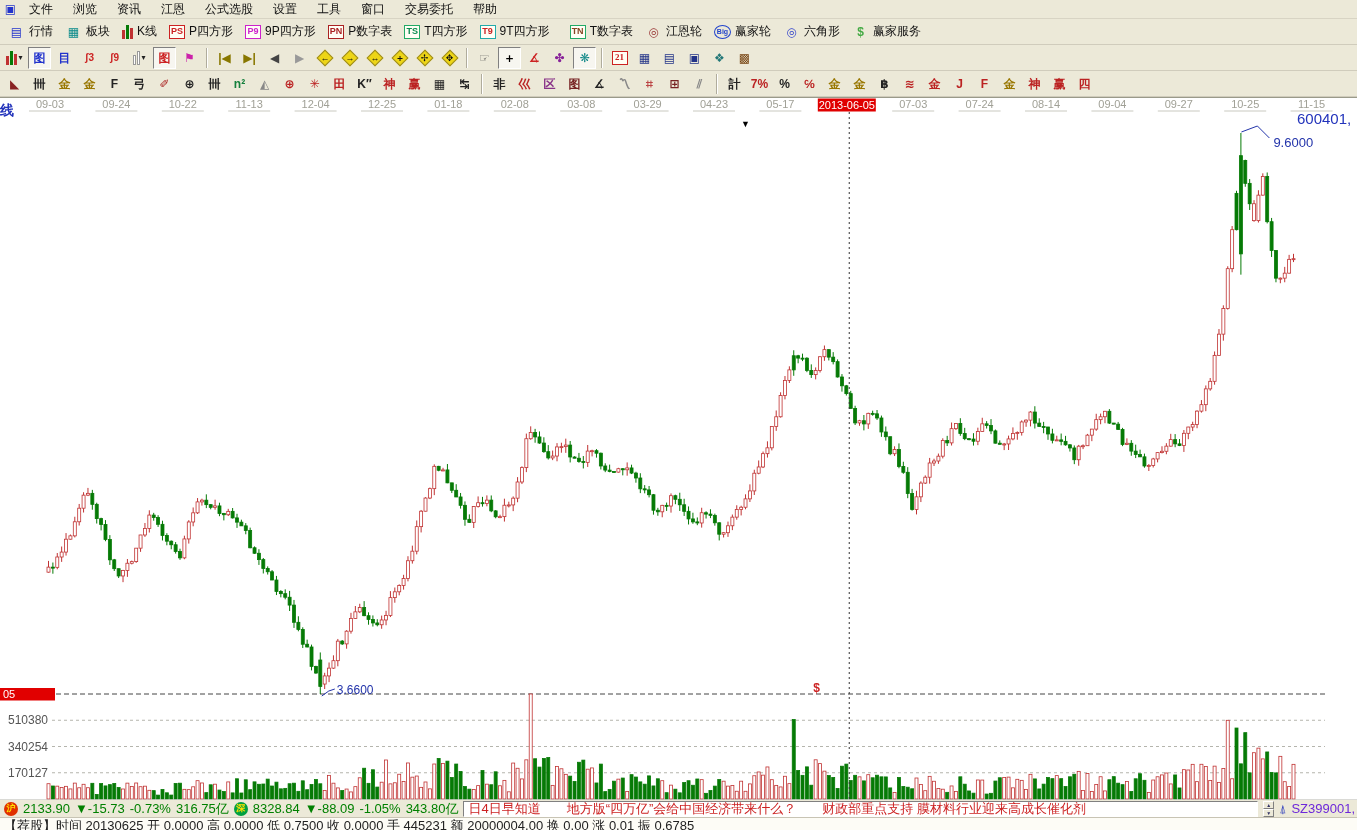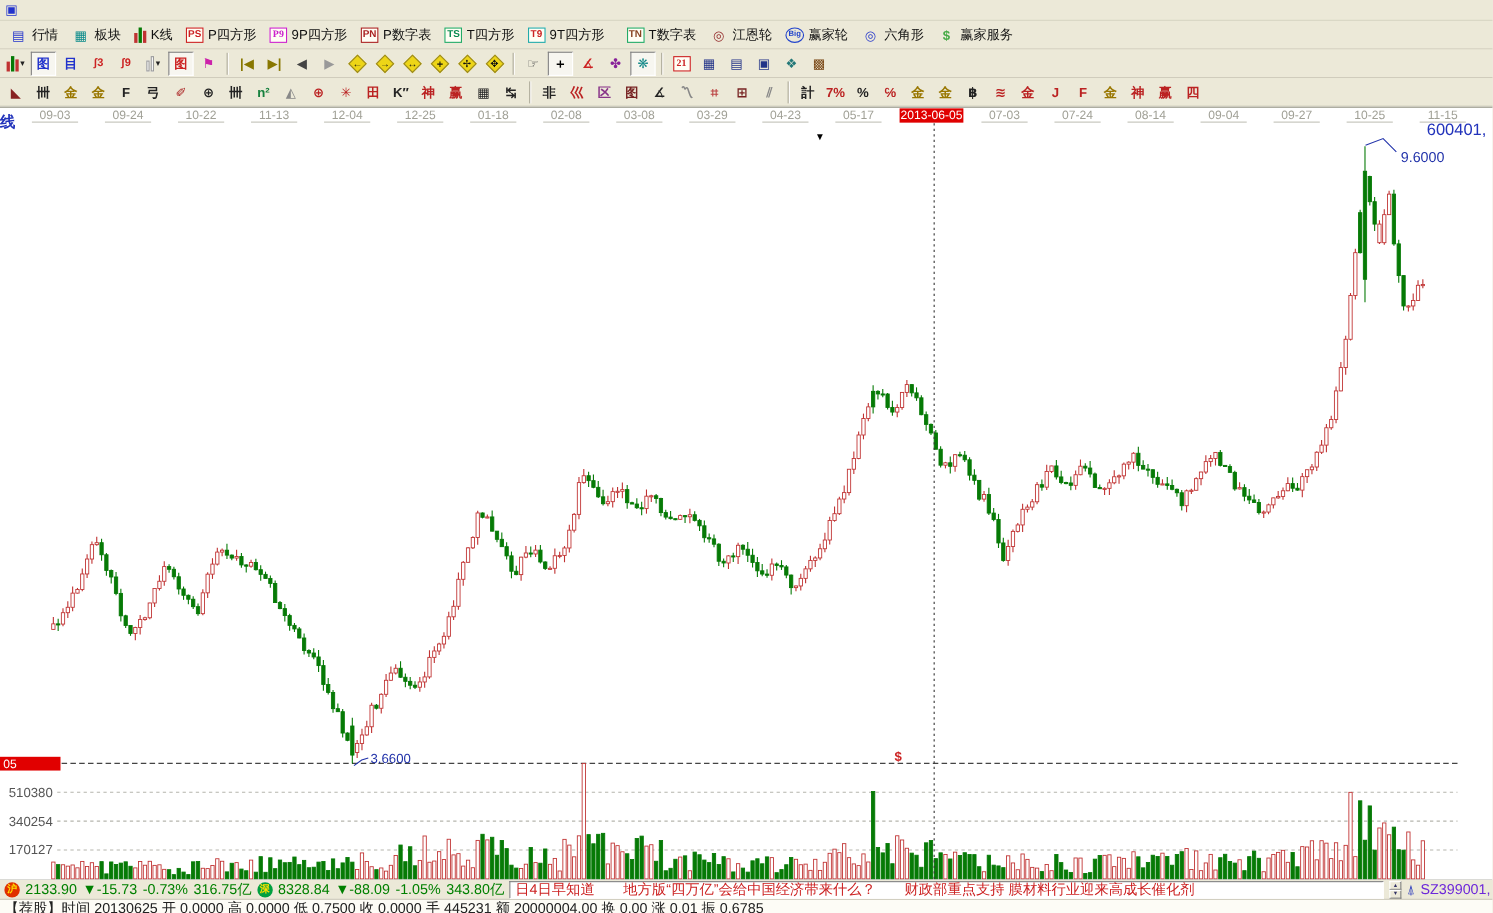--- a/index.html
+++ b/index.html
@@ -44,20 +44,21 @@
   .signal{color:#2233bb;font-size:12px;flex:none}
   .idx-code{color:#6d28d9;white-space:nowrap}
   .bottomrow{height:13px;overflow:hidden;background:#fdfcf6;font-size:13px;line-height:16px;
     white-space:nowrap;color:#222;border-top:1px solid #c8c4b4;padding-left:4px}
 </style>
 </head>
 <body>
 
 <div class="menubar">
   <span class="icon16" style="color:#2233cc">▣</span>
+  <span id="menu-items"><span class="menu-item">文件</span><span class="menu-item">浏览</span><span class="menu-item">资讯</span><span class="menu-item">江恩</span><span class="menu-item">公式选股</span><span class="menu-item">设置</span><span class="menu-item">工具</span><span class="menu-item">窗口</span><span class="menu-item">交易委托</span><span class="menu-item">帮助</span></span>
 </div>
 
 <div class="tb" id="toolbar-main">
     <span class="tb1-item">
       <span class="icon16" style="color: rgb(34, 51, 204);">▤</span>
       <span>行情</span>
     </span>
     <span class="tb1-item">
       <span class="icon16" style="color: rgb(10, 139, 139);">▦</span>
       <span>板块</span>
@@ -68,21 +69,21 @@
         <b style="height: 14px; background: rgb(6, 122, 6);"></b>
         <b style="height: 11px; background: rgb(192, 50, 50);"></b>
       </span>
       <span>K线</span>
     </span>
     <span class="tb1-item">
       <span class="boxicon" style="color: rgb(204, 34, 34); border-color: rgb(204, 34, 34);">PS</span>
       <span>P四方形</span>
     </span>
     <span class="tb1-item">
-      <span class="boxicon" style="color: rgb(204, 34, 204); border-color: rgb(204, 34, 204); font-family: Liberation Serif, serif;">P9</span>
+      <span class="boxicon" style="color: rgb(204, 34, 204); border-color: rgb(204, 34, 204);">P9</span>
       <span>9P四方形</span>
     </span>
     <span class="tb1-item">
       <span class="boxicon" style="color: rgb(170, 34, 34); border-color: rgb(170, 34, 34);">PN</span>
       <span>P数字表</span>
     </span>
     <span class="tb1-item">
       <span class="boxicon" style="color: rgb(10, 139, 80); border-color: rgb(34, 170, 102);">TS</span>
       <span>T四方形</span>
     </span>

